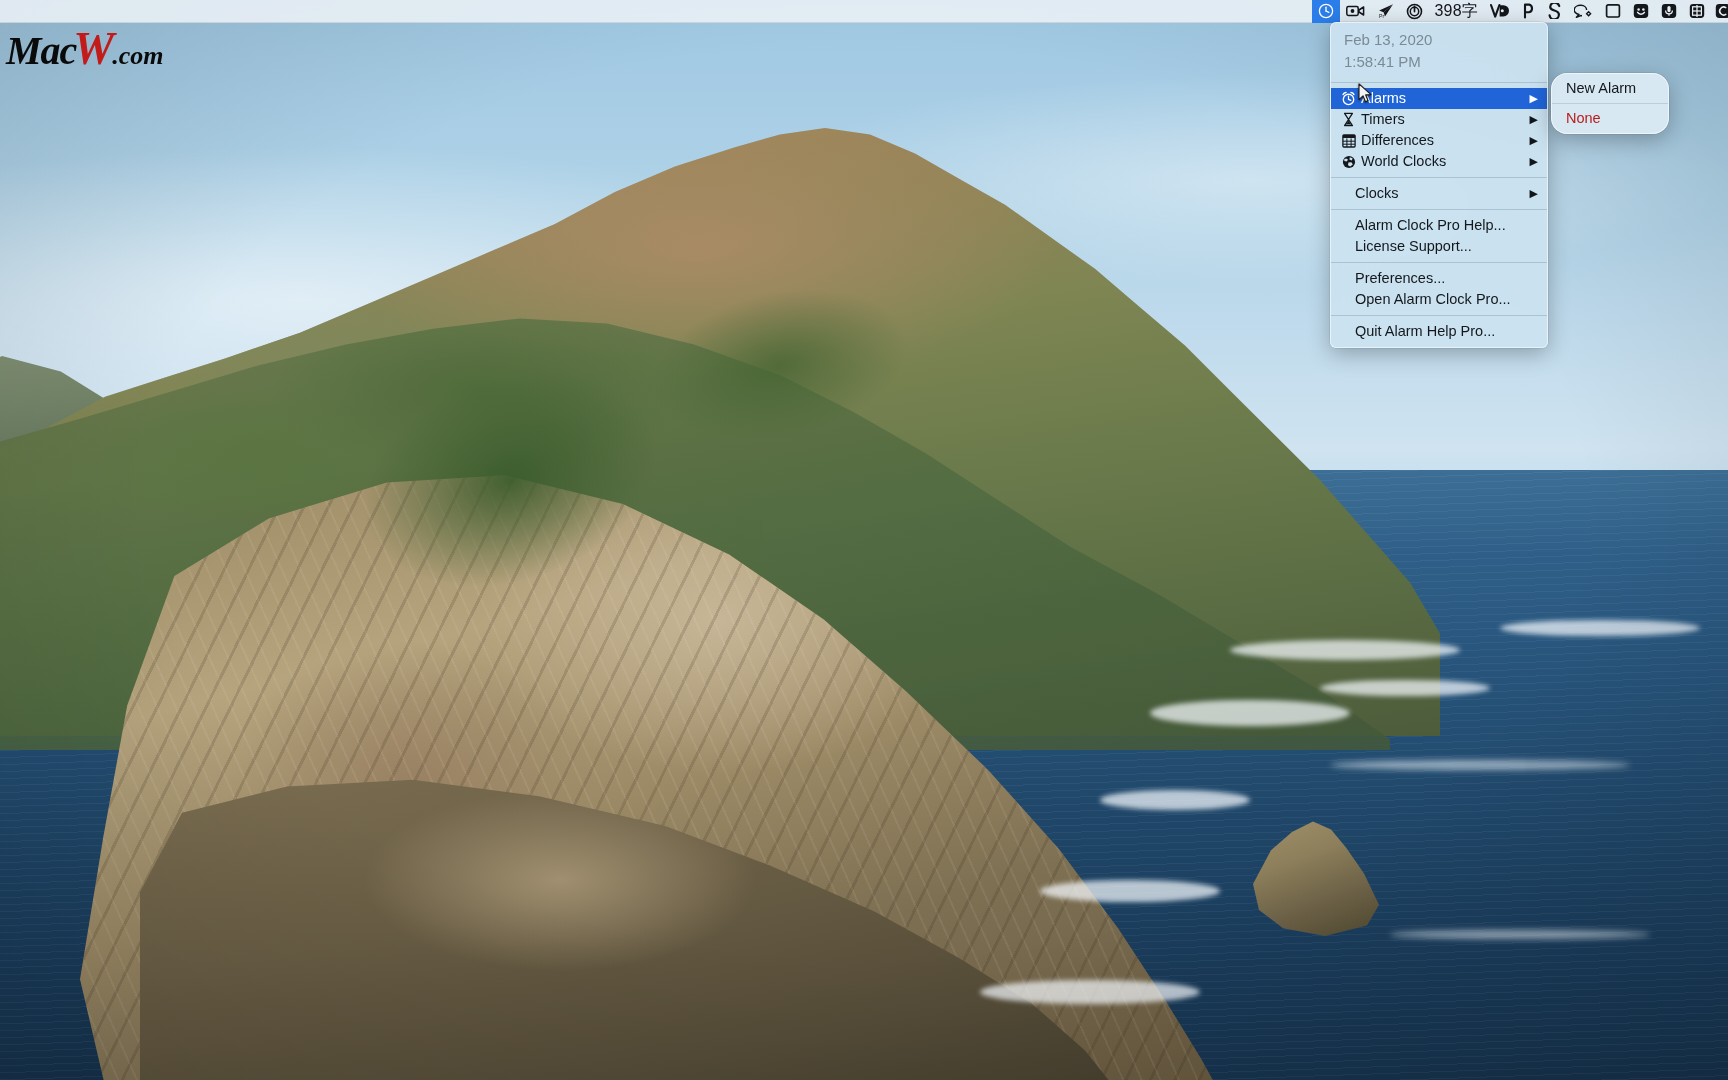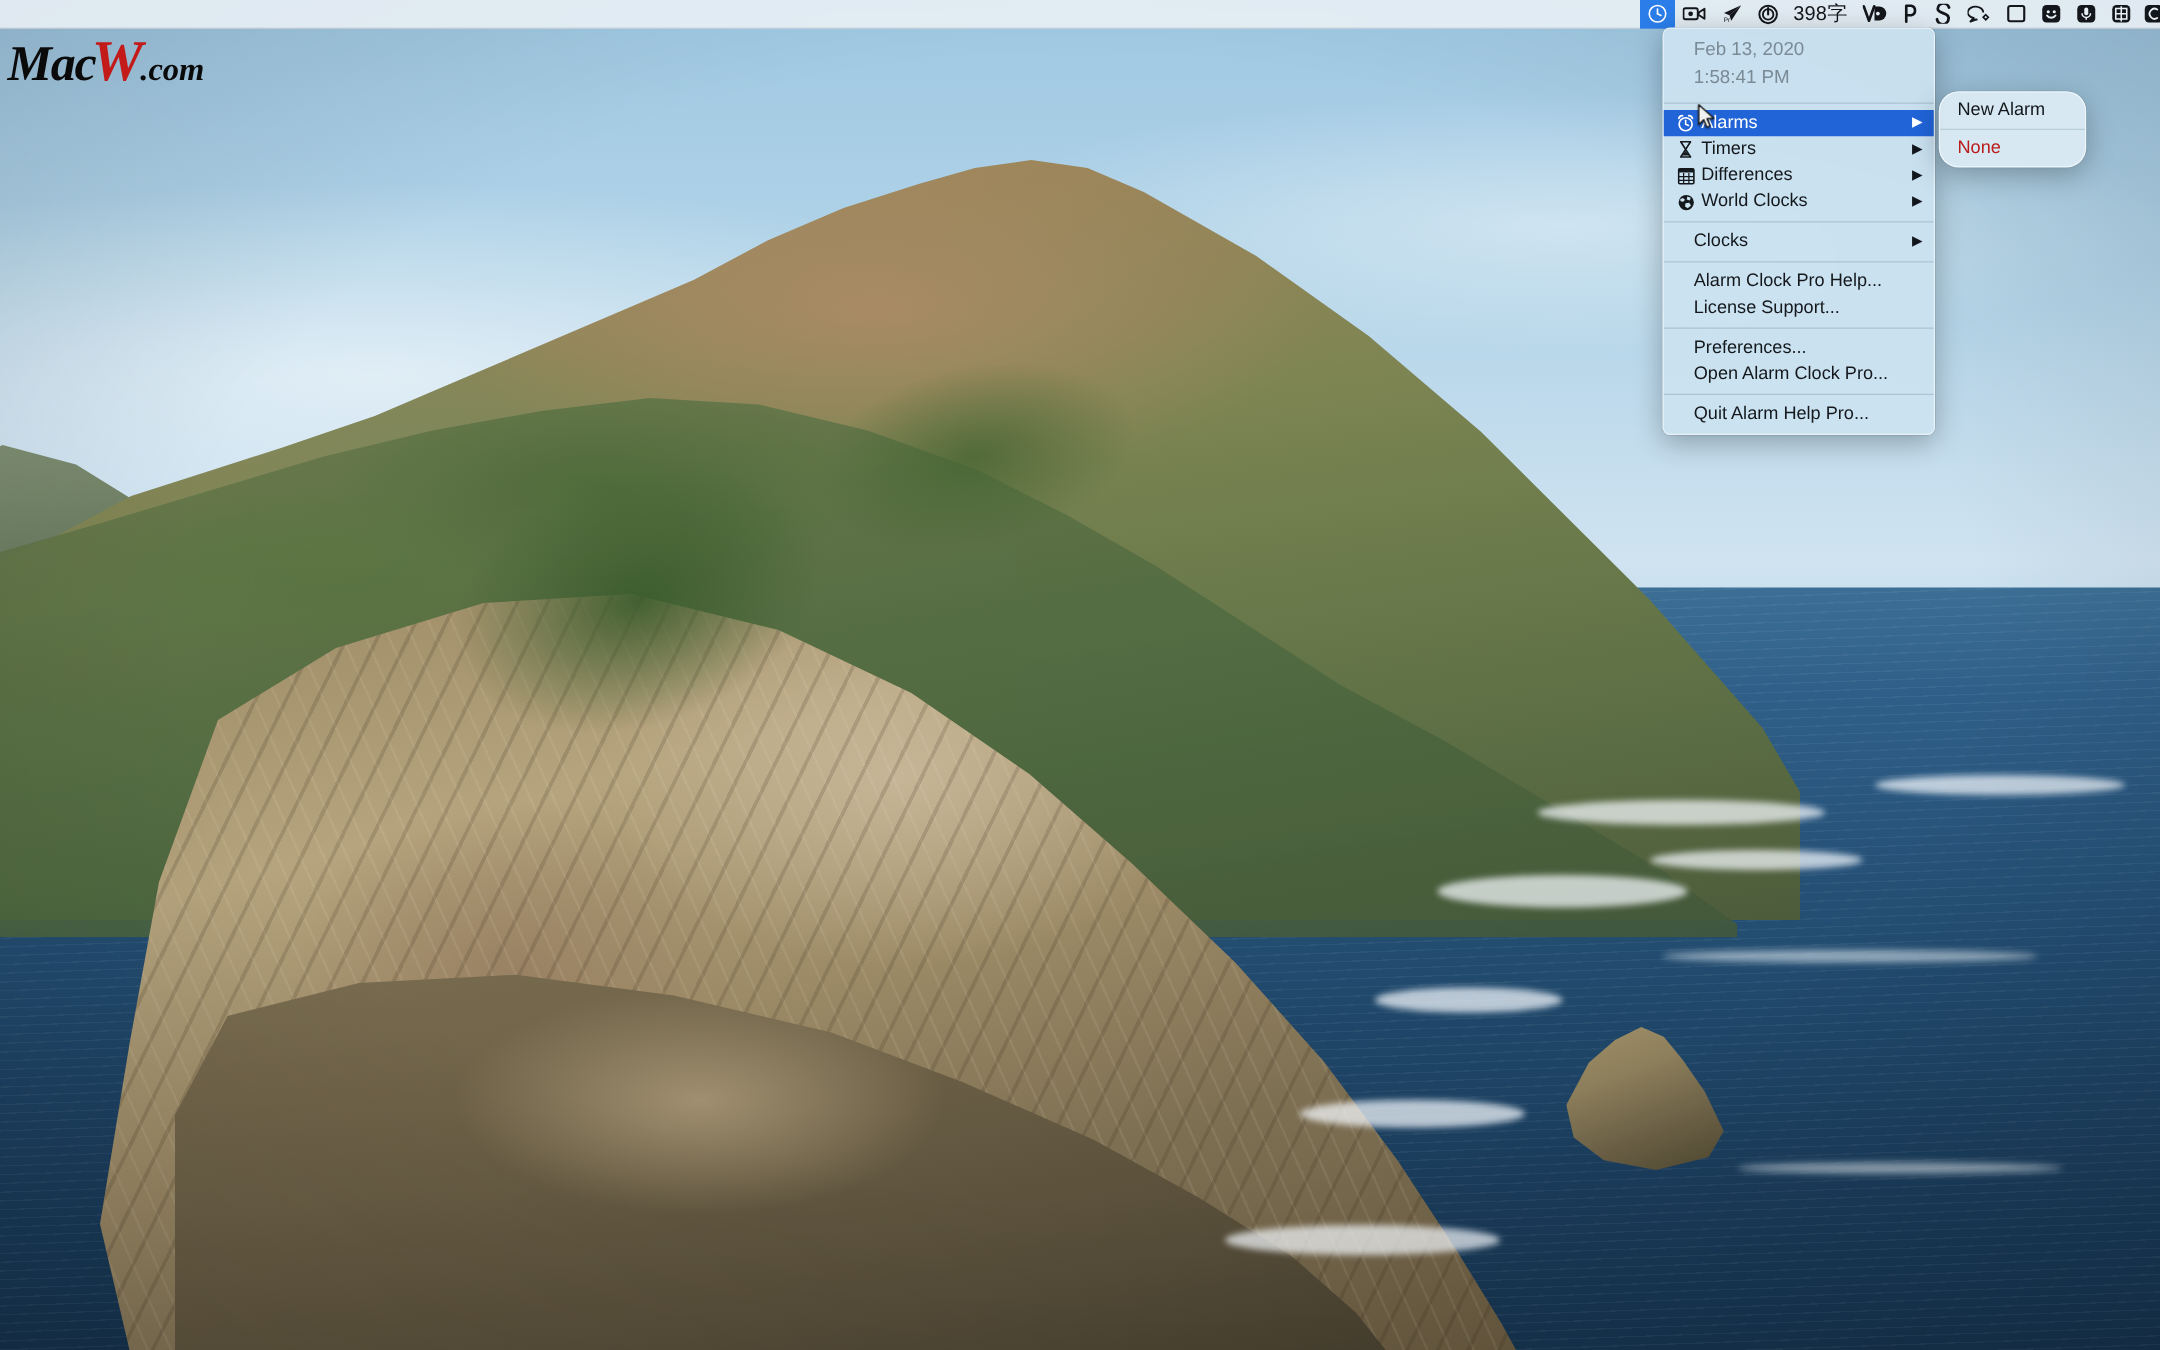--- a/index.html
+++ b/index.html
@@ -191,21 +191,21 @@
     padding: 4px 0 5px 0;
     box-sizing: border-box;
     z-index: 50;
     font-size: 14.5px;
     color: #14181c;
   }
   .menu-header {
     padding: 2px 0 4px 0;
   }
   .menu-header div {
-    padding: 1px 12px 1px 24px;
+    padding: 1px 12px 1px 13px;
     color: #7b8b96;
     font-size: 15px;
     line-height: 20px;
   }
   .menu-sep {
     height: 1px; margin: 5px 0 5px 0;
     background: rgba(120,145,165,0.38);
   }
   .menu-row {
     display: flex; align-items: center;

